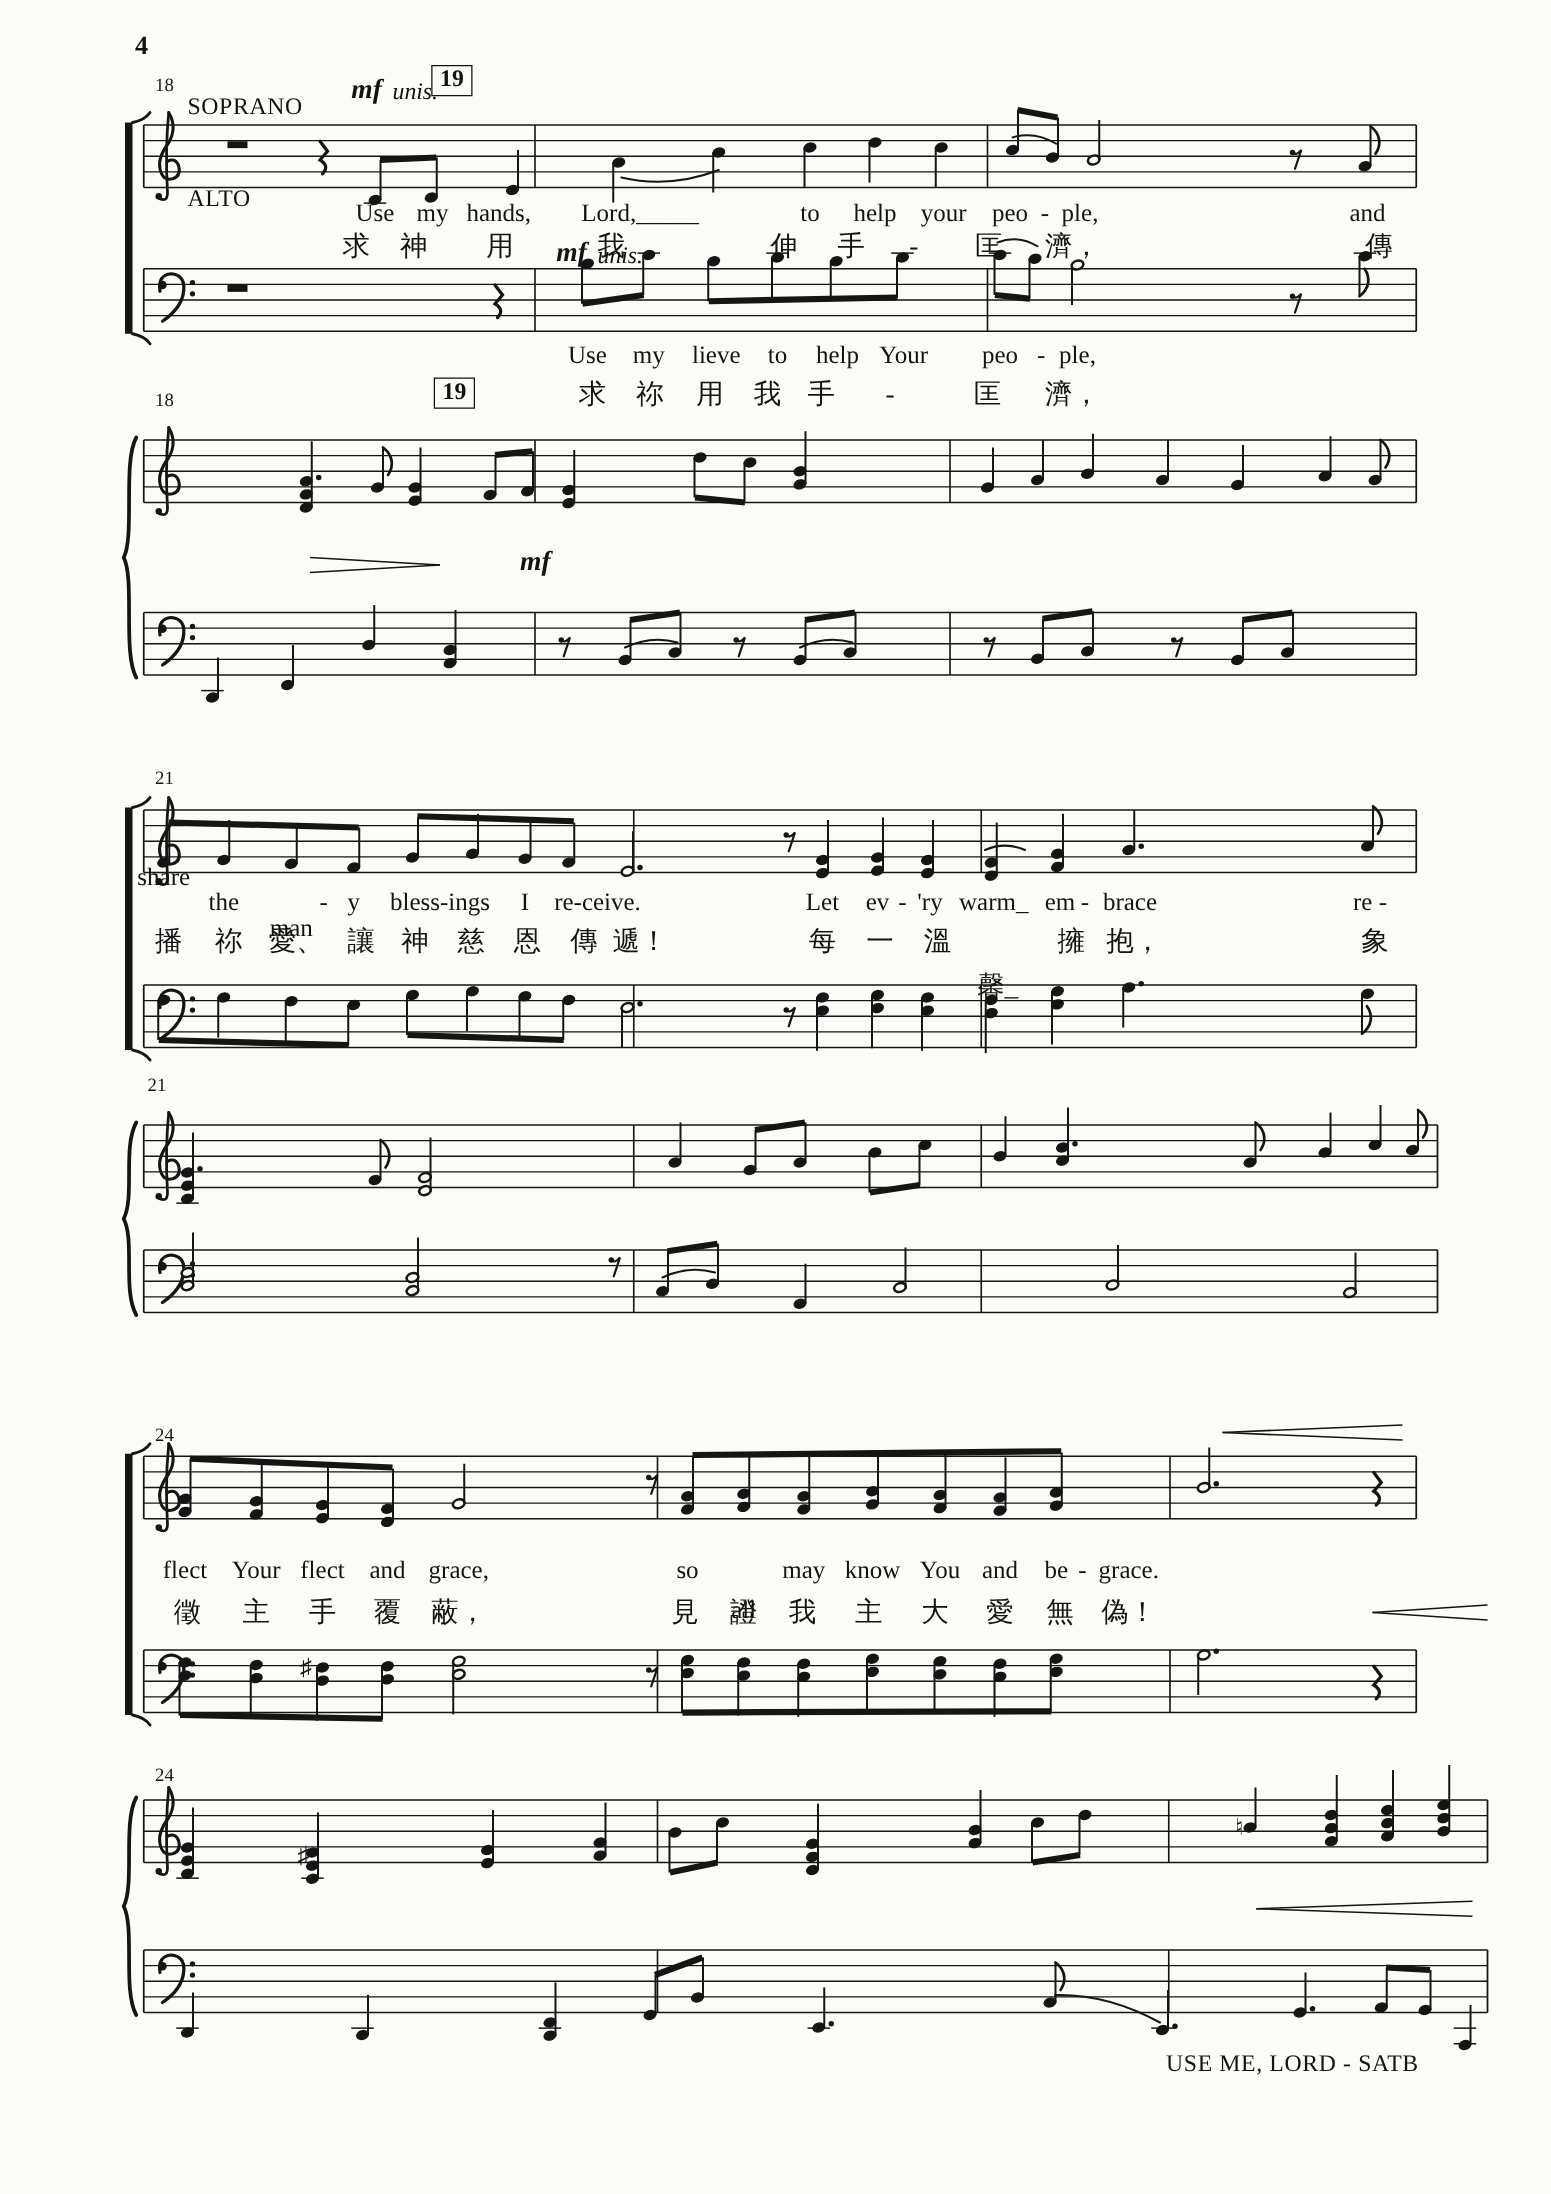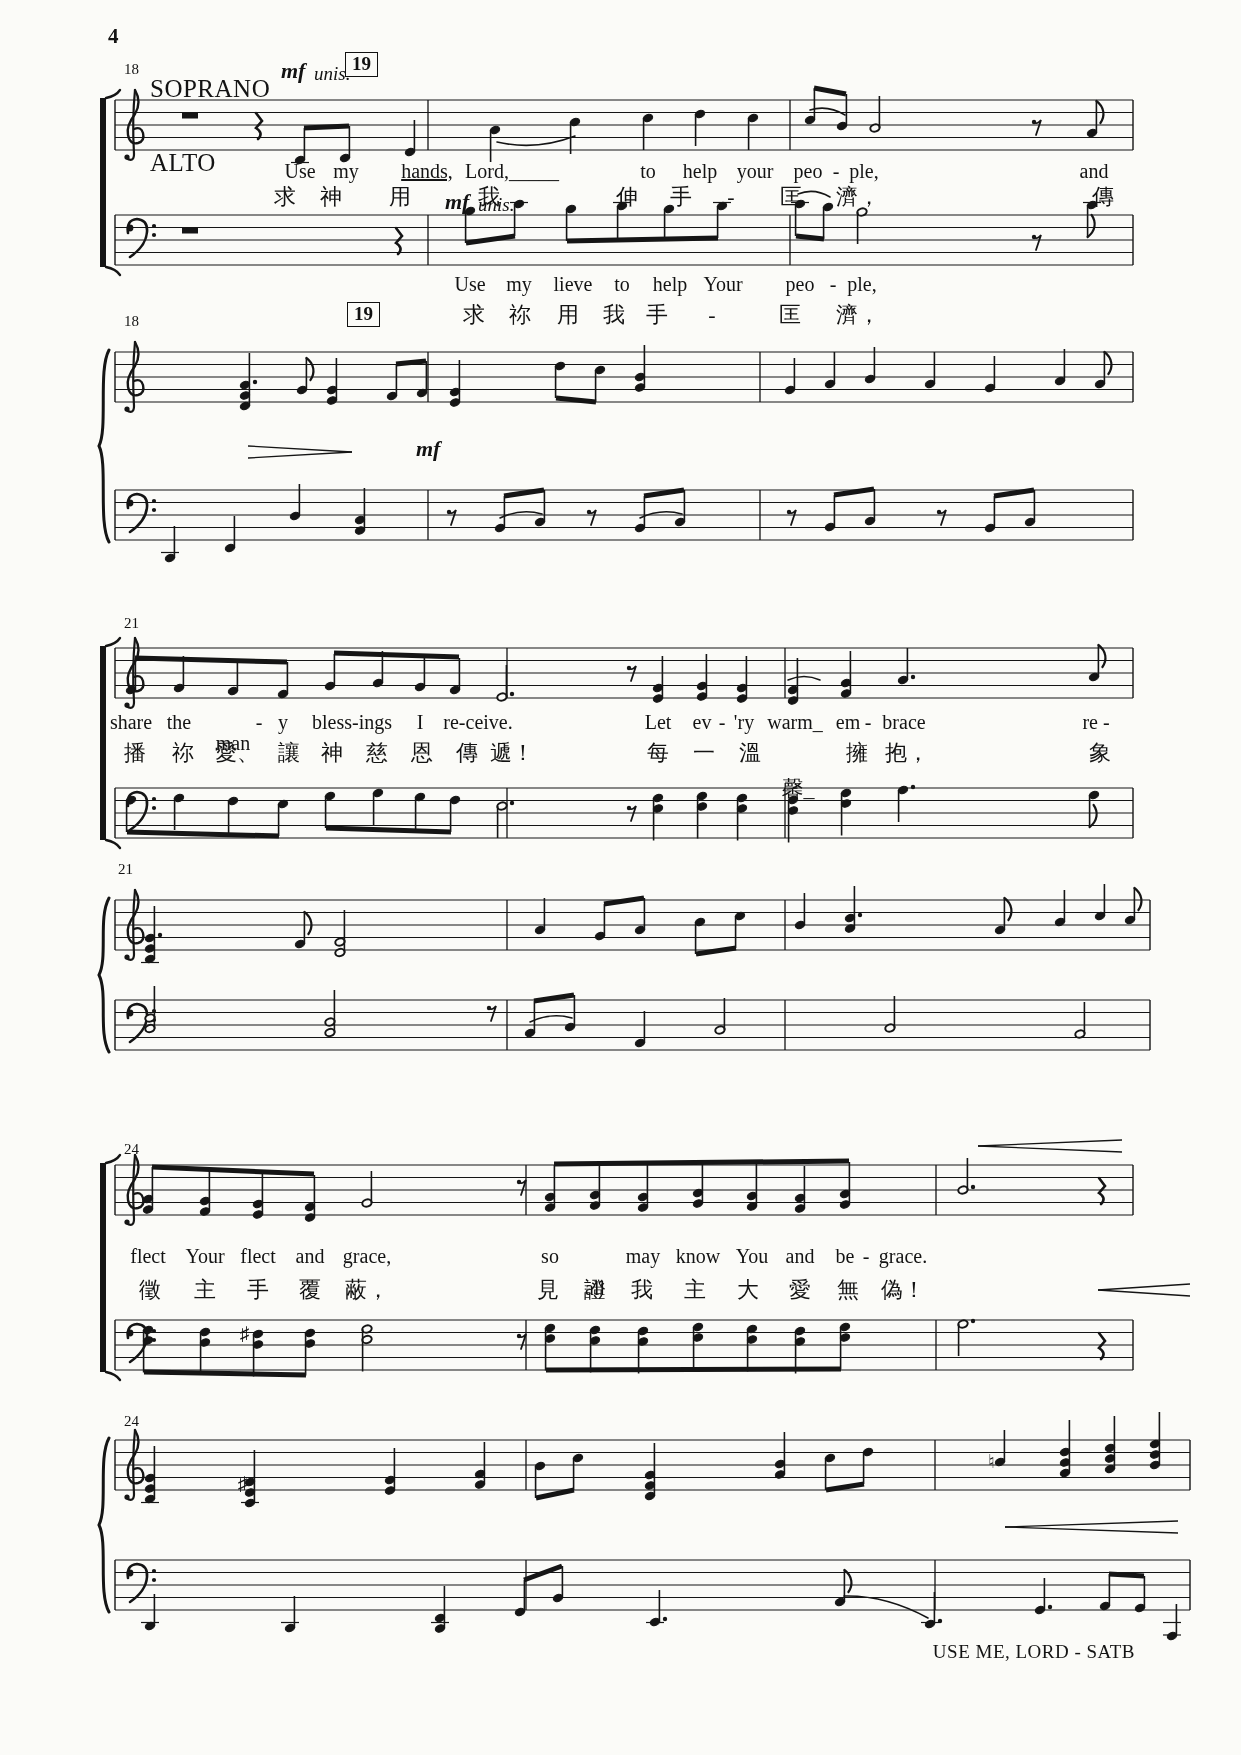--- a/index.html
+++ b/index.html
@@ -3,21 +3,21 @@
 <meta charset="utf-8">
 <style>
   html,body{margin:0;padding:0}
   body{width:1241px;height:1755px;background:#fbfbf8;position:relative;
        font-family:"Liberation Serif",serif;color:#111}
   #page{position:absolute;inset:0;overflow:hidden}
   svg{position:absolute;left:0;top:0}
   .t{position:absolute;white-space:nowrap;color:#131313;line-height:1}
   .s-pn{font-weight:bold;font-size:21px}
   .s-mn{font-size:15px}
-  .s-lab{font-size:25px;letter-spacing:.5px}
+  .s-lab{font-size:19px;letter-spacing:.5px}
   .s-dyn{font-weight:bold;font-style:italic;font-size:22px}
   .s-un{font-style:italic;font-size:19px}
   .s-footer{font-size:19px;letter-spacing:.5px}
   .s-en{font-size:20px}
   .s-zh{font-size:22px}
   .word{transform:translateX(-50%)}
   .reh{position:absolute;border:1.7px solid #111;padding:1px 6px 2px 6px;
        font-weight:bold;font-size:19px;background:#fbfbf8;line-height:1.05}
 </style>
 </head>
@@ -711,21 +711,21 @@
       <span class="t s-mn" style="left: 124px; top: 314px;">18</span>
       <span class="t s-dyn" style="left: 416px; top: 438px;">mf</span>
       <span class="t s-mn" style="left: 124px; top: 616px;">21</span>
       <span class="t s-mn" style="left: 118px; top: 862px;">21</span>
       <span class="t s-mn" style="left: 124px; top: 1142px;">24</span>
       <span class="t s-mn" style="left: 124px; top: 1414px;">24</span>
       <div class="reh" style="left: 345px; top: 52px;">19</div>
       <div class="reh" style="left: 347px; top: 302px;">19</div>
       <span class="t s-en word" style="left: 300px; top: 161px;">Use</span>
       <span class="t s-en word" style="left: 346px; top: 161px;">my</span>
-      <span class="t s-en word" style="left: 427px; top: 161px; text-decoration: underline;">hands,</span>
+      <span class="t s-en word" style="left: 399px; top: 161px;">hands,</span>
       <span class="t s-en word" style="left: 512px; top: 161px;">Lord,_____</span>
       <span class="t s-en word" style="left: 648px; top: 161px;">to</span>
       <span class="t s-en word" style="left: 700px; top: 161px;">help</span>
       <span class="t s-en word" style="left: 755px; top: 161px;">your</span>
       <span class="t s-en word" style="left: 808px; top: 161px;">peo</span>
       <span class="t s-en word" style="left: 836px; top: 161px;">-</span>
       <span class="t s-en word" style="left: 864px; top: 161px;">ple,</span>
       <span class="t s-en word" style="left: 1094px; top: 161px;">and</span>
       <span class="t s-zh word" style="left: 285px; top: 186px;">求</span>
       <span class="t s-zh word" style="left: 331px; top: 186px;">神</span>
@@ -747,21 +747,21 @@
       <span class="t s-en word" style="left: 833px; top: 274px;">-</span>
       <span class="t s-en word" style="left: 862px; top: 274px;">ple,</span>
       <span class="t s-zh word" style="left: 474px; top: 304px;">求</span>
       <span class="t s-zh word" style="left: 520px; top: 304px;">祢</span>
       <span class="t s-zh word" style="left: 568px; top: 304px;">用</span>
       <span class="t s-zh word" style="left: 614px; top: 304px;">我</span>
       <span class="t s-zh word" style="left: 657px; top: 304px;">手</span>
       <span class="t s-zh word" style="left: 712px; top: 304px;">-</span>
       <span class="t s-zh word" style="left: 790px; top: 304px;">匡</span>
       <span class="t s-zh word" style="left: 858px; top: 304px;">濟，</span>
-      <span class="t s-en word" style="left: 131px; top: 712px;">share</span>
+      <span class="t s-en word" style="left: 131px; top: 692px;">share</span>
       <span class="t s-en word" style="left: 179px; top: 712px;">the</span>
       <span class="t s-en word" style="left: 233px; top: 712px; margin-top: 21px;">man</span>
       <span class="t s-en word" style="left: 259px; top: 712px;">-</span>
       <span class="t s-en word" style="left: 283px; top: 712px;">y</span>
       <span class="t s-en word" style="left: 352px; top: 712px;">bless-ings</span>
       <span class="t s-en word" style="left: 420px; top: 712px;">I</span>
       <span class="t s-en word" style="left: 478px; top: 712px;">re-ceive.</span>
       <span class="t s-en word" style="left: 658px; top: 712px;">Let</span>
       <span class="t s-en word" style="left: 702px; top: 712px; text-align: center;">ev</span>
       <span class="t s-en word" style="left: 722px; top: 712px;">-</span>

